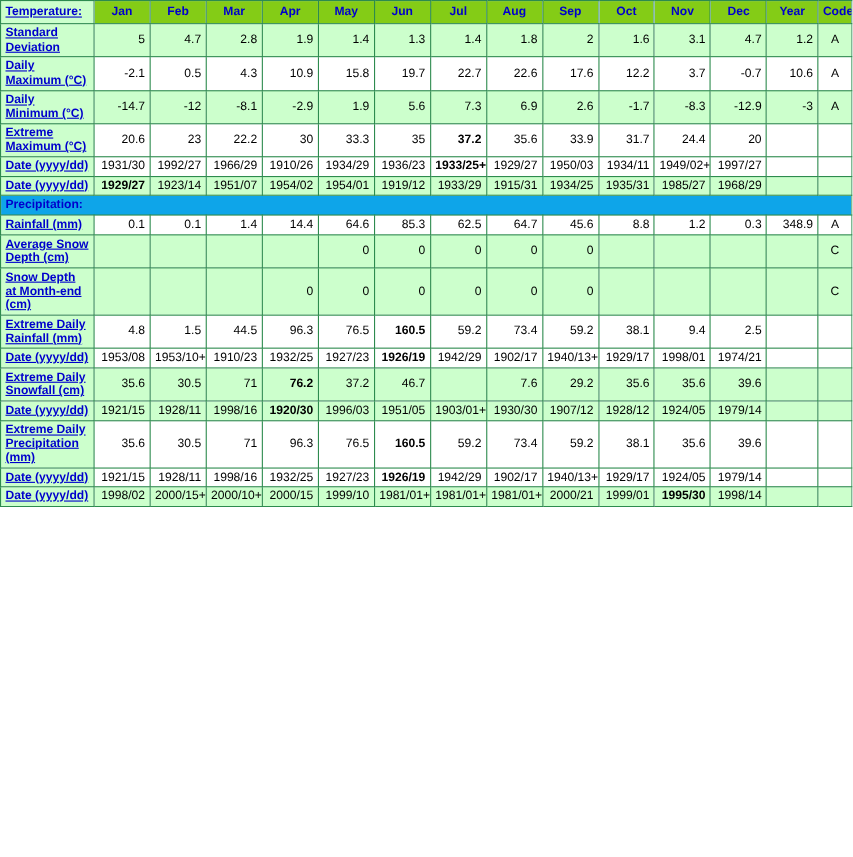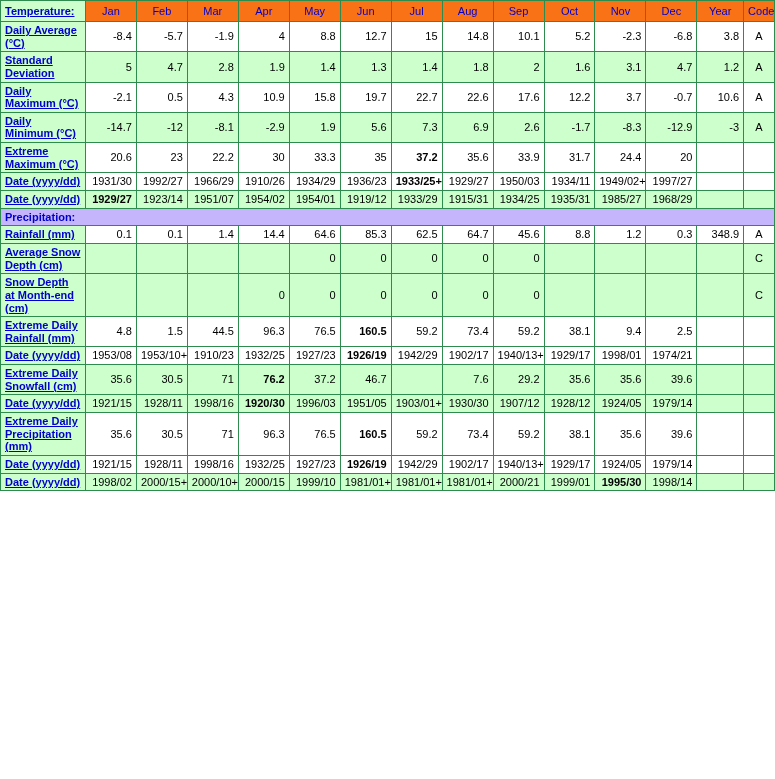--- a/index.html
+++ b/index.html
@@ -19,38 +19,38 @@
     border: 1px solid #2d8b4e;
   }
   #climate-table th, #climate-table td {
     border: 1px solid #2d8b4e;
     padding: 2px 4px;
     line-height: 1.15;
     vertical-align: middle;
     overflow: hidden;
   }
   thead th {
-    background: #f97316;
+    background: #84cc16;
     color: #0000cc;
-    font-weight: normal;
+    font-weight: bold;
     font-size: 11px;
     text-align: center;
     height: 16px;
   }
   th.row-header {
     background: #ccffcc;
     color: #0000cc;
     font-weight: bold;
     text-align: left;
     font-size: 11px;
     white-space: normal;
     text-decoration: underline;
   }
   th.section-header {
-    background: #c4b5fd;
+    background: #0ea5e9;
     color: #0000cc;
     font-weight: bold;
     text-align: left;
     font-size: 11px;
   }
   td.data {
     text-align: right;
     background: #ffffff;
     font-size: 11px;
   }
@@ -108,37 +108,20 @@
         <th>Sep</th>
         <th>Oct</th>
         <th>Nov</th>
         <th>Dec</th>
         <th>Year</th>
         <th>Code</th>
       </tr>
   </thead>
   <tbody id="table-body">
       <tr>
-        <th class="row-header">Daily Average (°C)</th>
-        <td class="data">-8.4</td>
-        <td class="data">-5.7</td>
-        <td class="data">-1.9</td>
-        <td class="data">4</td>
-        <td class="data">8.8</td>
-        <td class="data">12.7</td>
-        <td class="data">15</td>
-        <td class="data">14.8</td>
-        <td class="data">10.1</td>
-        <td class="data">5.2</td>
-        <td class="data">-2.3</td>
-        <td class="data">-6.8</td>
-        <td class="data">3.8</td>
-        <td class="code">A</td>
-      </tr>
-      <tr>
         <th class="row-header">Standard Deviation</th>
         <td class="data shaded">5</td>
         <td class="data shaded">4.7</td>
         <td class="data shaded">2.8</td>
         <td class="data shaded">1.9</td>
         <td class="data shaded">1.4</td>
         <td class="data shaded">1.3</td>
         <td class="data shaded">1.4</td>
         <td class="data shaded">1.8</td>
         <td class="data shaded">2</td>

